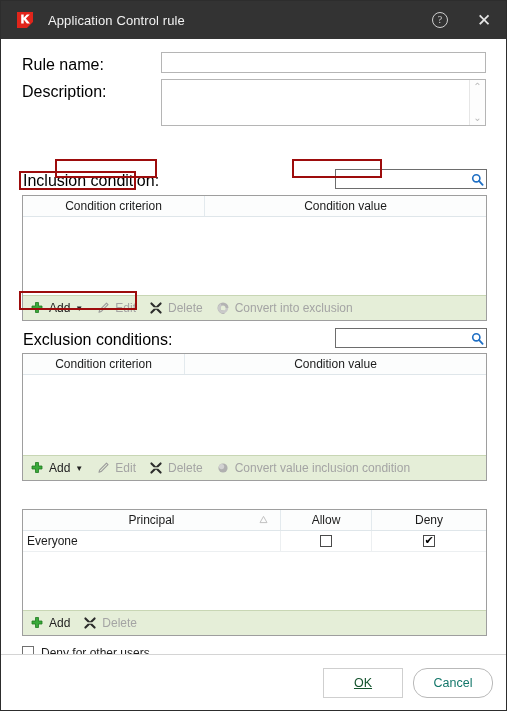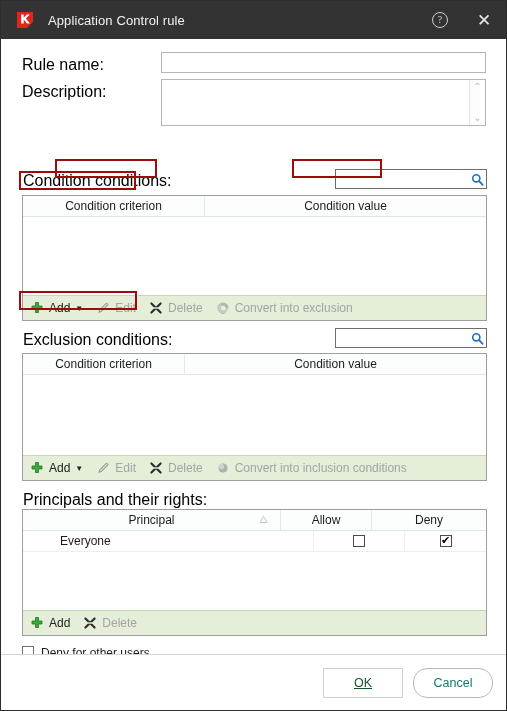--- a/index.html
+++ b/index.html
@@ -262,21 +262,21 @@
     <div class="desc-wrap" style="left:160px; top:40px;">
       <div class="desc-box">
         <textarea class="text" style="width: 308px; height: 45px; border: 0px;"></textarea>
         <div class="desc-scroll">
           <span class="chev">⌃</span>
           <span class="chev">⌄</span>
         </div>
       </div>
     </div>
 
-    <div class="field-row" style="left:22px; top:133px;">Condition conditions:</div>
+    <div class="field-row" style="left:22px; top:133px;">Inclusion condition:</div>
     <div class="search-wrap" style="left:334px; top:130px;">
       <input class="search-input" value="" style="">
       <span class="search-icon">
         <svg width="13" height="13" viewBox="0 0 13 13">
           <circle cx="5.3" cy="5.3" r="3.6" fill="none" stroke="#1f6fc4" stroke-width="1.6"></circle>
           <line x1="8.2" y1="8.2" x2="11.6" y2="11.8" stroke="#1f6fc4" stroke-width="1.8" stroke-linecap="round"></line>
         </svg>
       </span>
     </div>
 
@@ -369,42 +369,41 @@
           </span>
           <span>Delete</span>
         </div>
         <div class="tb-item disabled">
           <span class="tb-ico">
             <svg width="14" height="14" viewBox="0 0 14 14">
               <circle cx="7" cy="7" r="4.6" fill="#b0b0b0"></circle>
               <circle cx="5.6" cy="5.6" r="2.6" fill="#d2d2d2"></circle>
             </svg>
           </span>
-          <span>Convert into inclusion conditions</span>
-        </div>
-      </div>
-    </div>
-
-    <div class="field-row" style="left:22px; top:452px;">Principals and their rights:</div>
+          <span>Convert value inclusion condition</span>
+        </div>
+      </div>
+    </div>
+
     <div class="grid" style="left:21px; top:470px; width:465px; height:127px;">
       <div class="grid-head">
         <div class="col" style="width:258px;">
           <span>Principal</span>
           <span class="sortmark">
             <svg width="9" height="9" viewBox="0 0 9 9">
                 <path d="M4.5 1.4 L8 7.6 L1 7.6 Z" fill="none" stroke="#c2c2c2" stroke-width="1"></path>
               </svg>
           </span>
         </div>
         <div class="col" style="width:91px;">Allow</div>
         <div class="col" style="flex:1 1 auto;">Deny</div>
       </div>
       <div class="grid-body">
         <div class="grid-row">
-          <div class="cell" style="width:258px;margin-left:33px;">Everyone</div>
+          <div class="cell" style="width:258px;">Everyone</div>
           <div class="cell center" style="width:91px;">
             <span class="cb"></span>
           </div>
           <div class="cell center" style="flex:1 1 auto;">
             <span class="cb">
               <span class="tick">✔</span>
             </span>
           </div>
         </div>
       </div>

